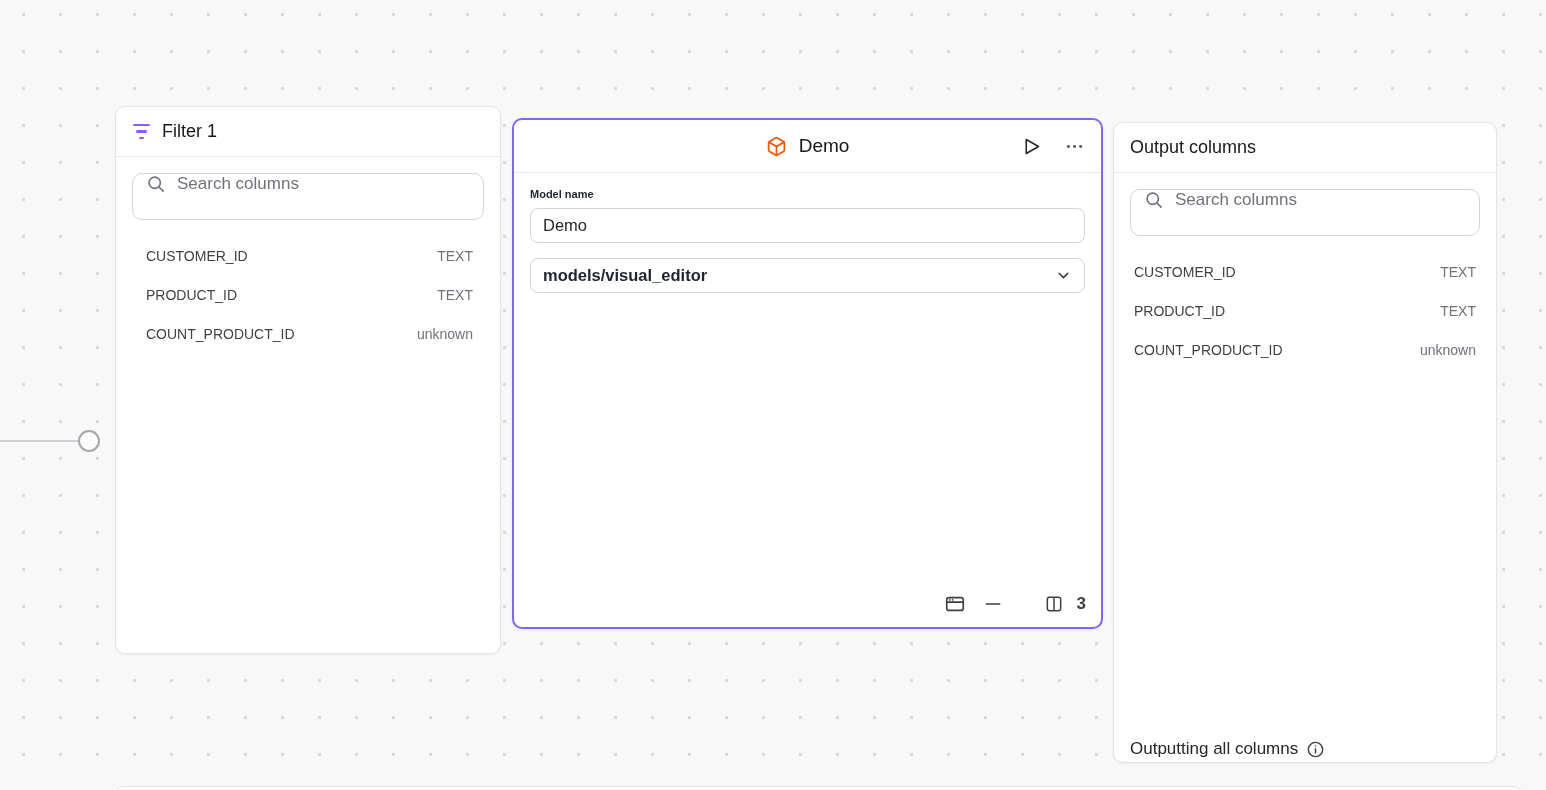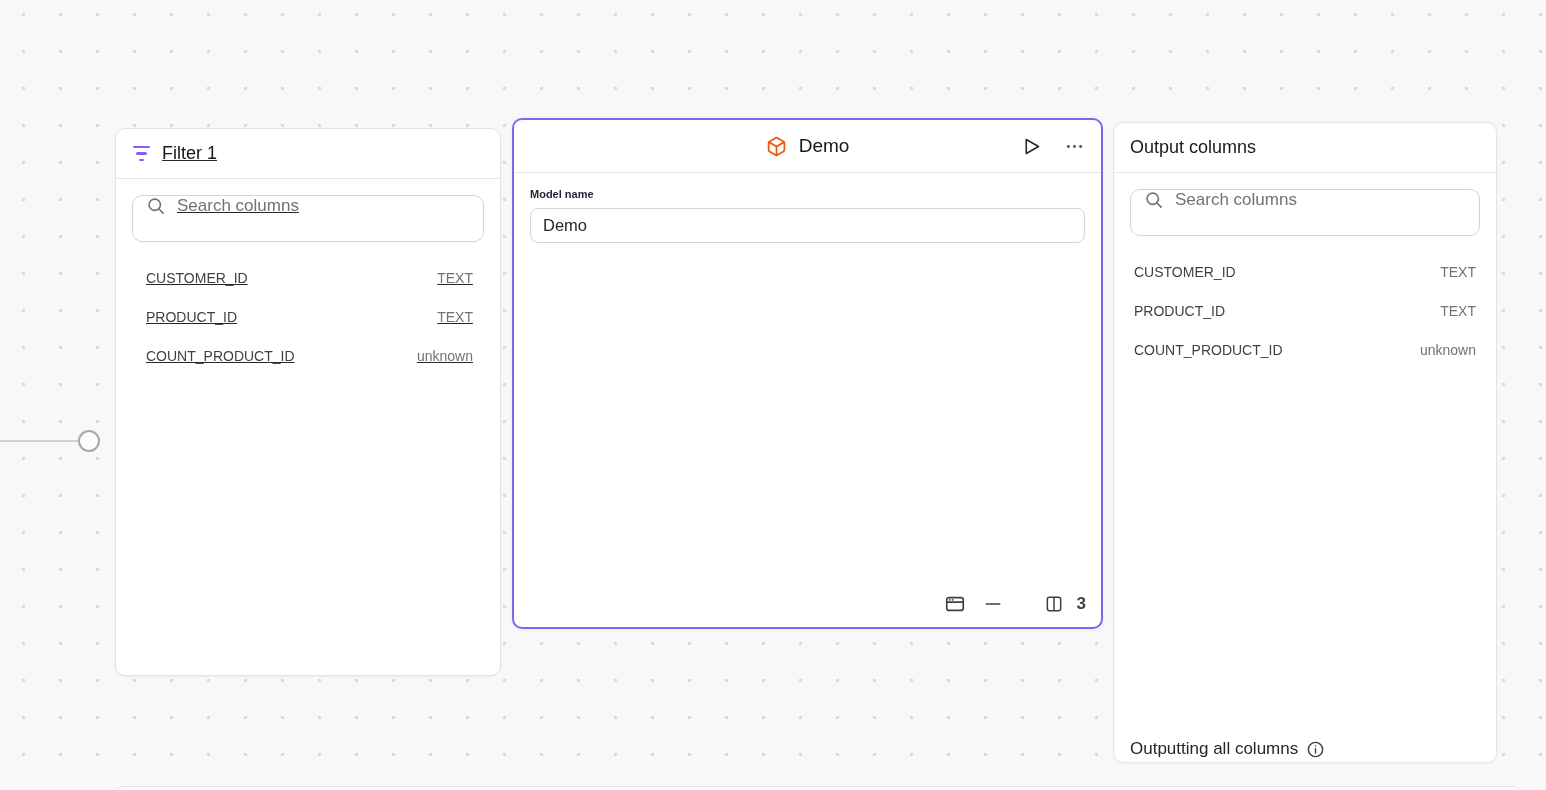--- a/index.html
+++ b/index.html
@@ -69,21 +69,21 @@
     width: 191px; height: 45px;
     background: #fff;
     border: 1px solid #d4d4d8;
     border-radius: 9px;
     box-shadow: 0 1px 2px rgba(0,0,0,0.06);
     font-family: inherit; font-size: 18px; font-weight: 700; color: #18181b;
     cursor: pointer;
   }
 
   
-  .filter-panel { left: 115px; top: 128px; width: 386px; height: 548px; text-decoration: underline; }
+  .filter-panel { left: 115px; top: 106px; width: 386px; height: 548px; }
   .filter-icon { display: inline-flex; flex-direction: column; align-items: center; gap: 4px; width: 18px; }
   .filter-icon i { display: block; height: 2.6px; border-radius: 2px; background: var(--filter-icon, #8b5cf6); }
   .filter-icon i:nth-child(1) { width: 17px; }
   .filter-icon i:nth-child(2) { width: 11px; }
   .filter-icon i:nth-child(3) { width: 5px; }
 
   
   .model-panel {
     left: 512px; top: 118px; width: 591px; height: 511px;
     border: 2px solid var(--accent, #7b68ee);
@@ -213,20 +213,28 @@
                 <circle cx="19" cy="12" r="1.7"></circle>
               </svg>
           </span>
         </button>
       </span>
     </header>
     <div class="model-body">
       <div class="field-label">Model name</div>
       <input class="text-input" value="Demo" style="">
       <div class="field-gap"></div>
+      <div class="select">
+        <span class="select-value">models/visual_editor</span>
+        <span>
+          <svg width="17" height="17" viewBox="0 0 24 24" fill="none" stroke="#3f3f46" stroke-width="2" stroke-linecap="round" stroke-linejoin="round">
+              <polyline points="6 9 12 15 18 9"></polyline>
+            </svg>
+        </span>
+      </div>
     </div>
     <div class="model-statusbar">
       <button class="icon-btn">
         <span>
           <svg width="22" height="22" viewBox="0 0 24 24" fill="none" stroke="#3f3f46" stroke-width="1.8" stroke-linecap="round">
               <rect x="3" y="5" width="18" height="14" rx="2.5"></rect>
               <line x1="3" y1="10" x2="21" y2="10"></line>
               <line x1="6.4" y1="7.5" x2="6.5" y2="7.5"></line>
               <line x1="9.4" y1="7.5" x2="9.5" y2="7.5"></line>
             </svg>

